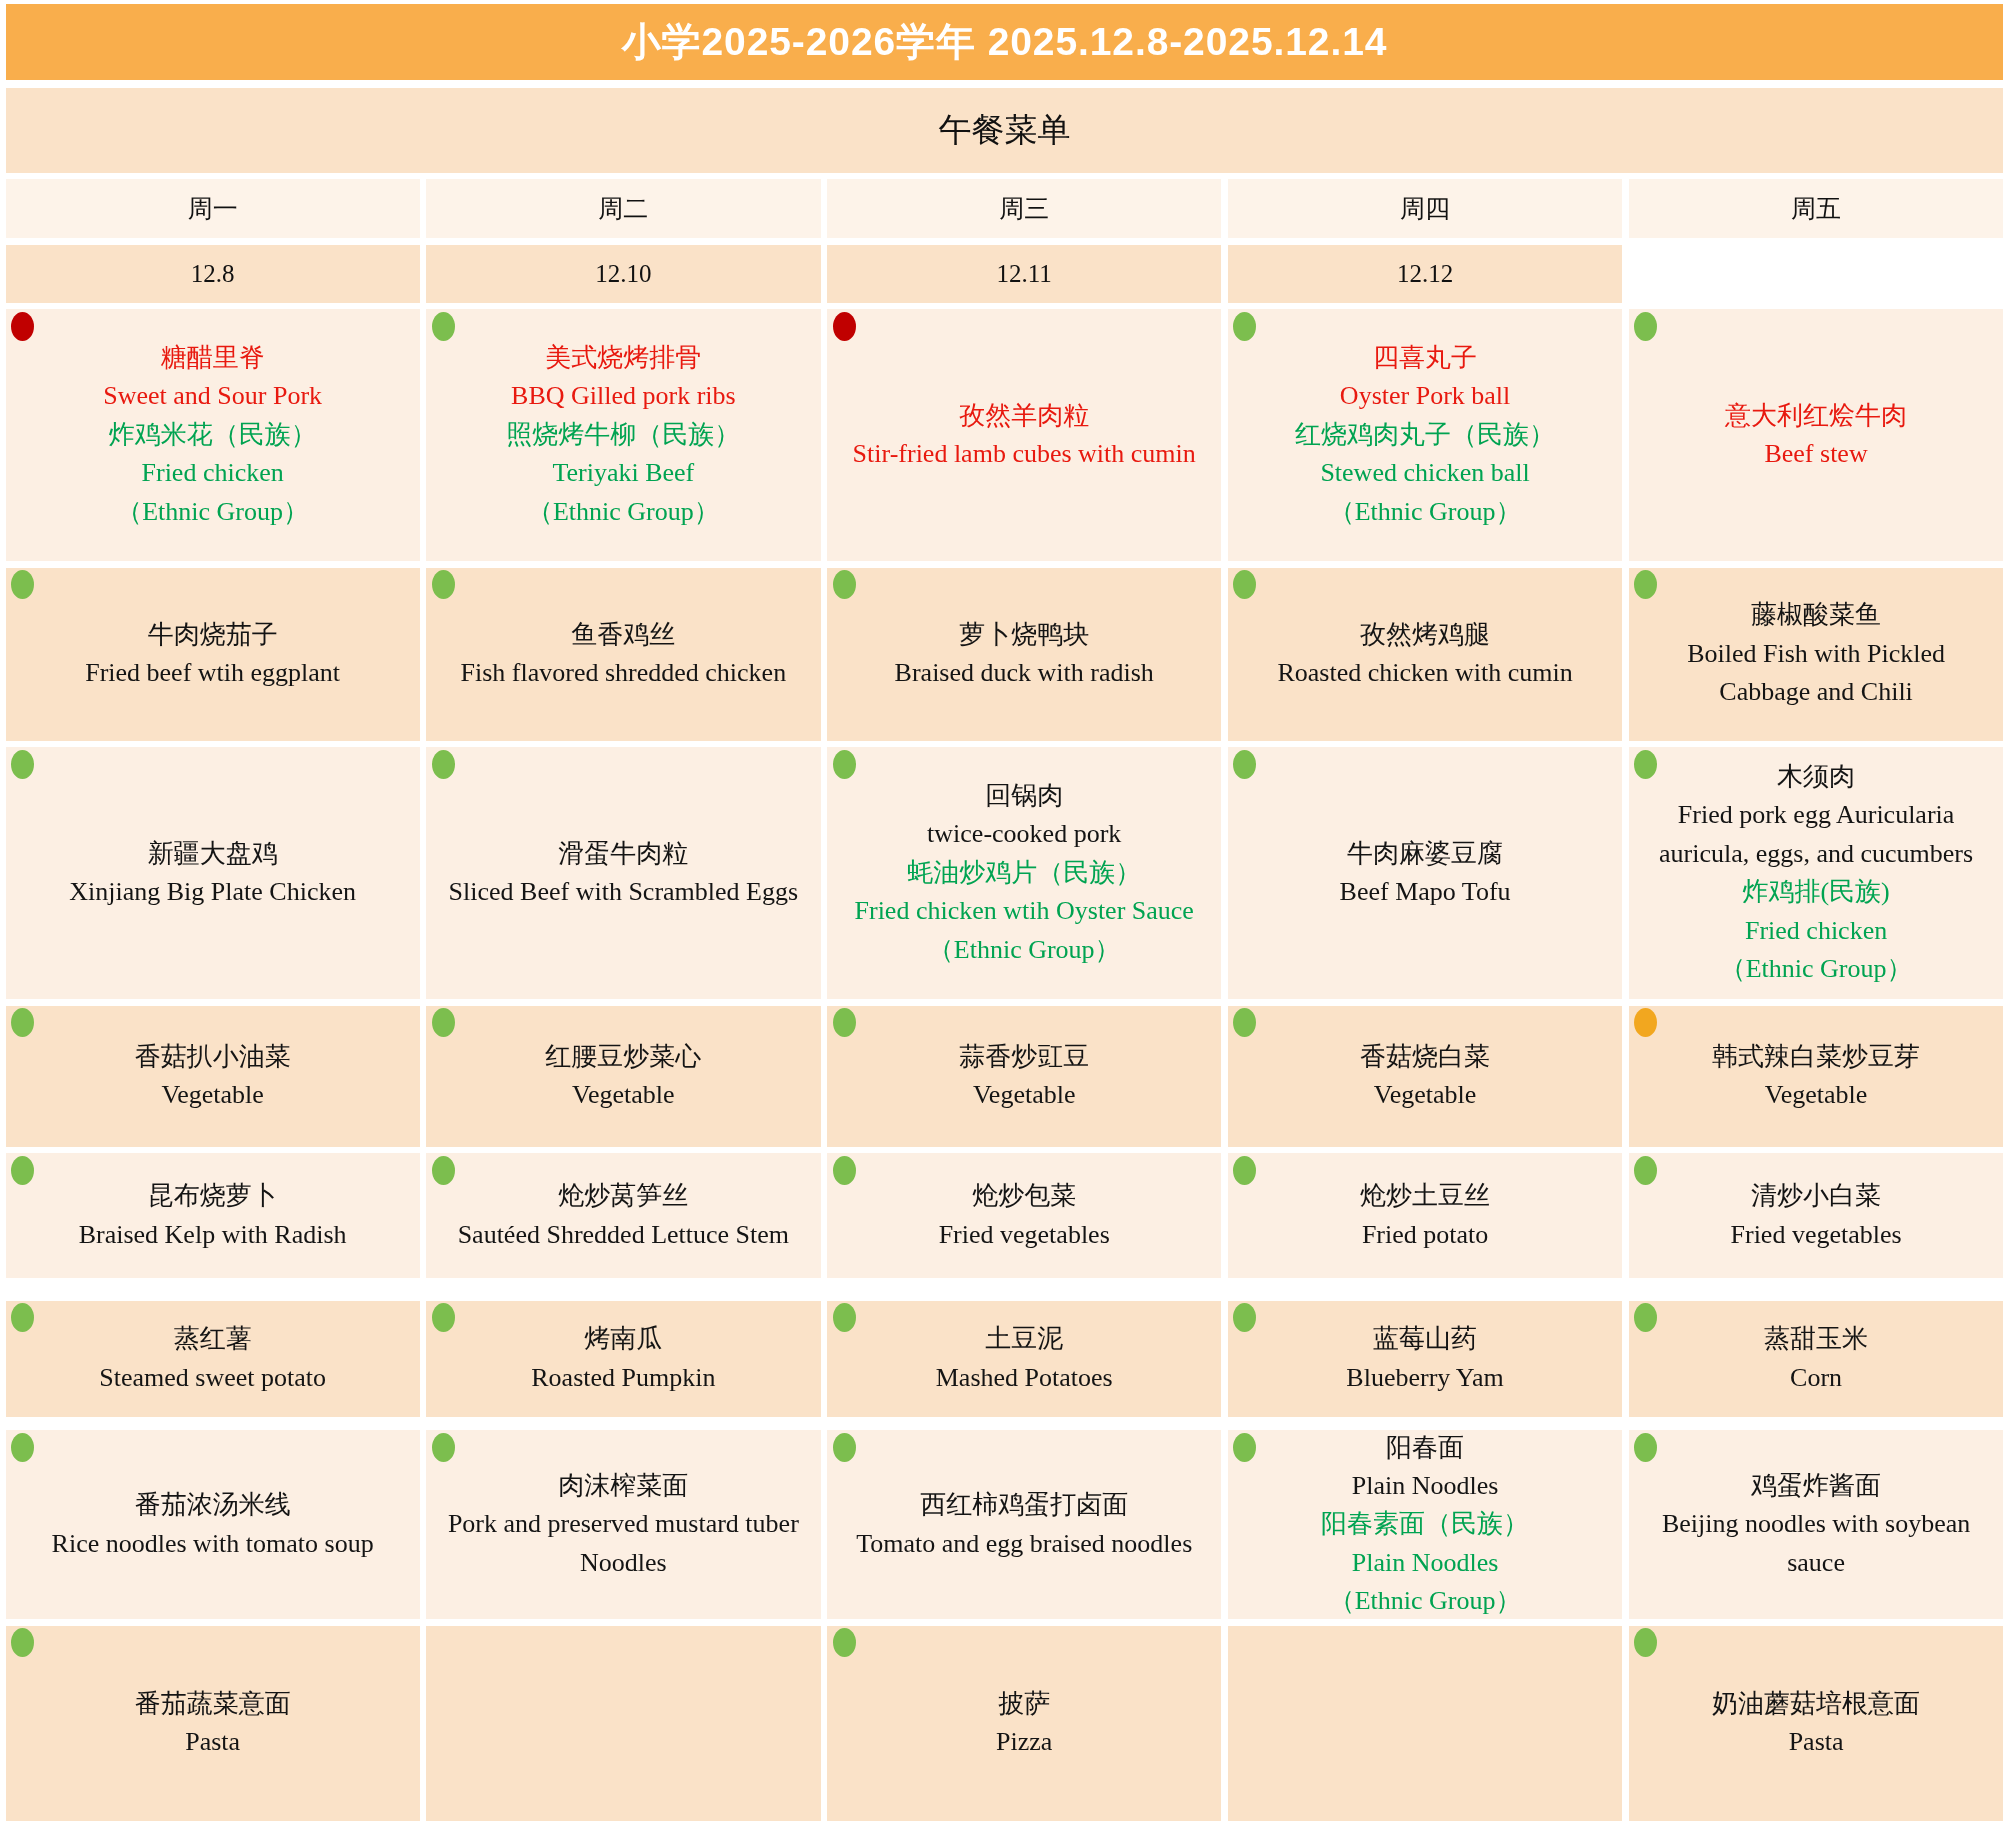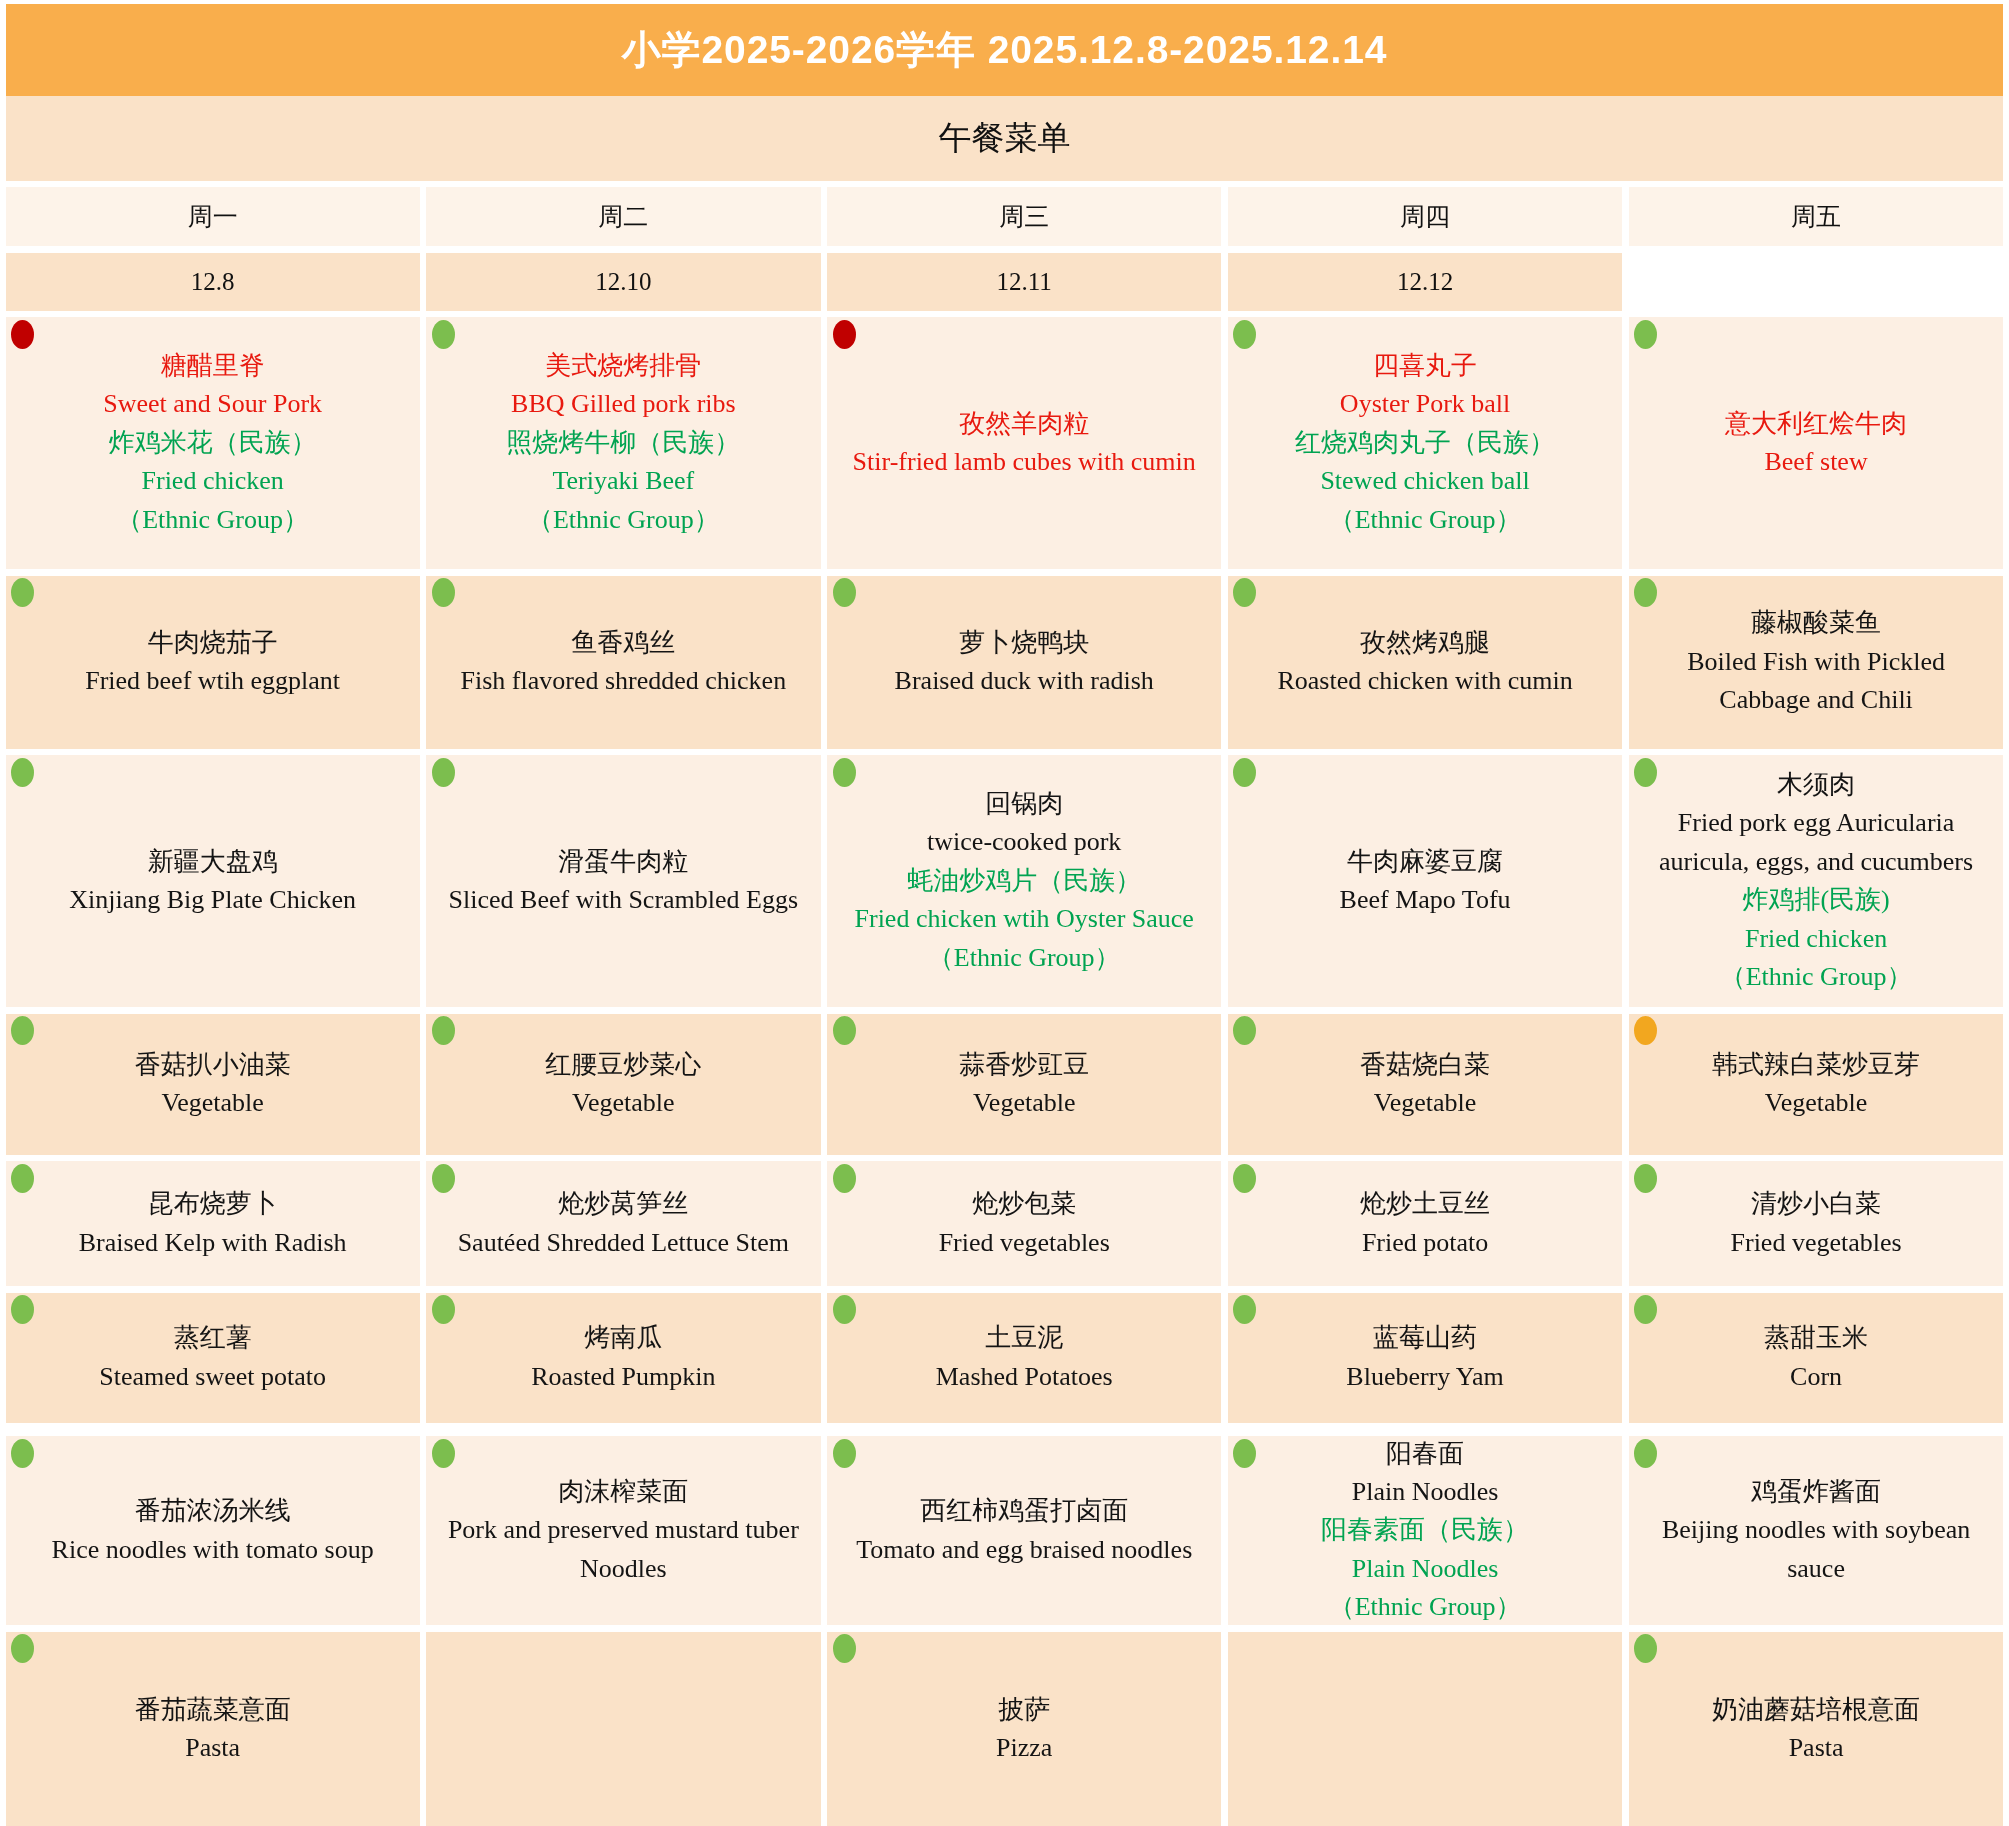--- a/index.html
+++ b/index.html
@@ -1,30 +1,30 @@
 <!DOCTYPE html>
 <html style="--accent-orange: #F9AE4C; --bg-light: #FCEFE3; --bg-light2: #FDF3E9; --bg-medium: #FAE2C8; --red-text: #E8190F; --green-text: #00A351; --dot-green: #7CBE4E; --dot-red: #C00000; --dot-orange: #F2A71F;font-size:15px"><head>
 <meta charset="utf-8">
 <style>
   html,body{margin:0;padding:0;background:#ffffff;}
   body{width:2009px;height:1826px;font-family:"Liberation Serif","DejaVu Serif",serif;-webkit-font-smoothing:antialiased;}
   .page{padding:3.7px 5.6px 0 5.6px;}
-  .title-bar{height:92px;background:var(--accent-orange,#F9AE4C);display:flex;align-items:center;justify-content:center;margin-bottom:0;}
+  .title-bar{height:76px;background:var(--accent-orange,#F9AE4C);display:flex;align-items:center;justify-content:center;margin-bottom:8px;}
   .title-bar .title-text{color:#ffffff;font-family:"Liberation Sans","DejaVu Sans",sans-serif;font-weight:bold;font-size:39px;letter-spacing:0.9px;}
   .banner-row{height:85px;background:var(--bg-medium,#FAE2C8);display:flex;align-items:center;justify-content:center;margin-bottom:6.5px;text-align:center;}
   .banner-row .banner-text{font-size:33px;color:#111;}
   .grid-row{display:grid;grid-template-columns:1.05fr 1fr 1fr 1fr 0.95fr;gap:6.5px;margin-bottom:6.5px;}
   .hdr-cell{display:flex;align-items:center;justify-content:center;font-size:25px;color:#111;}
   .day-cell{height:59px;background:var(--bg-light2,#FDF3E9);}
   .date-cell{height:58px;background:var(--bg-medium,#FAE2C8);}
   .menu-cell{position:relative;display:flex;flex-direction:column;justify-content:center;align-items:center;text-align:center;padding:5.6px 15px;box-sizing:border-box;}
   .bg-light{background:var(--bg-light,#FCEFE3);}
   .bg-medium{background:var(--bg-medium,#FAE2C8);}
   .r1{height:252px;} .r2{height:173px;} .r3{height:252px;} .r4{height:141px;}
-  .r5{height:125px;} .r6{height:130px;} .r7{height:189px;margin-top:7px;} .r8{height:195px;}
+  .r5{height:125px;} .r6{height:116px;margin-top:16px;} .r7{height:189px;margin-top:7px;} .r8{height:195px;}
   .dish-line{font-size:26px;line-height:1.48;}
   .c-red{color:var(--red-text,#E8190F);}
   .c-green{color:var(--green-text,#00A351);}
   .c-black{color:#141414;}
   .dot{position:absolute;top:2.8px;left:5.6px;width:23px;height:29px;border-radius:50%;}
   .dot-green{background:var(--dot-green,#7CBE4E);}
   .dot-red{background:var(--dot-red,#C00000);}
   .dot-orange{background:var(--dot-orange,#F2A71F);}
 </style>
 </head>

